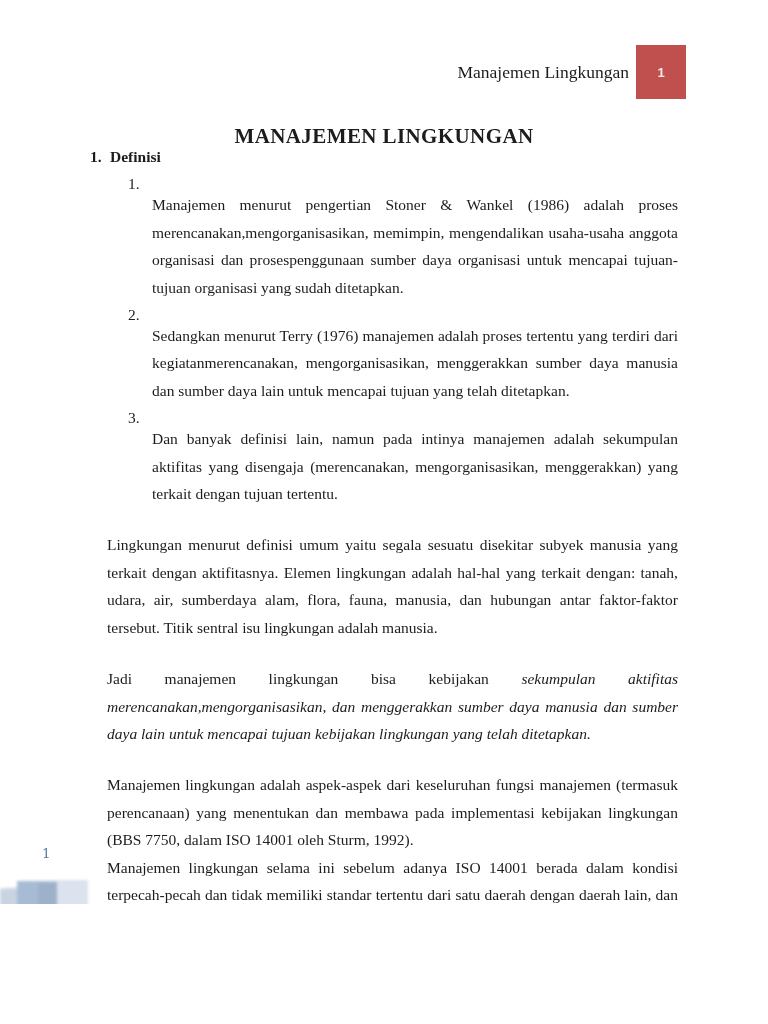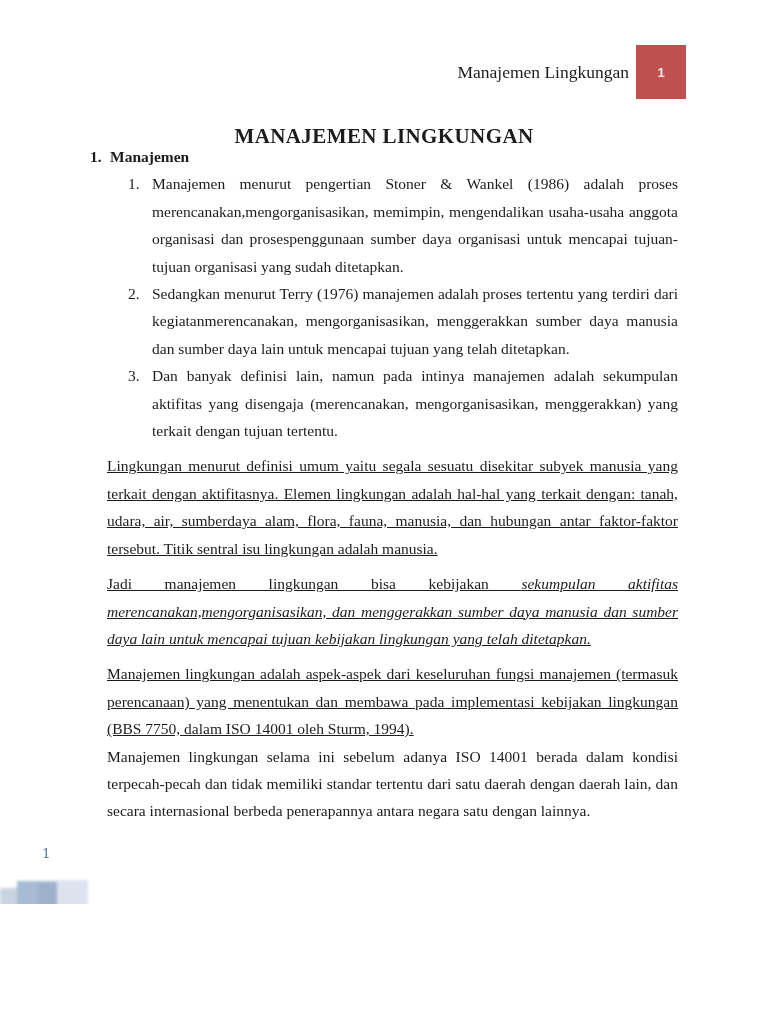--- a/index.html
+++ b/index.html
@@ -61,26 +61,26 @@
     font-size: 15.5px;
     line-height: 27.4px;
   }
   .section-heading { display: flex; font-weight: bold; }
   .section-number { width: 20px; flex-shrink: 0; }
 
   .para {
     margin: 0 0 0 17px;
     text-align: justify;
   }
-  .gap-before { margin-top: 8px; text-decoration: underline; }
+  .gap-before { margin-top: 24px; }
 
   .def-list { margin-left: 38px; }
   .def-item { display: flex; }
   .def-num { width: 24px; flex-shrink: 0; }
-  .def-text { flex: 1; text-align: justify; }
+  .def-text { flex: 1; text-align: justify; margin-top: 21px; }
 
   .italic { font-style: italic; }
 
   
   .margin-page-number {
     position: absolute;
     left: 42px;
     top: 845px;
     font-size: 13.5px;
     color: #5b7ca4;
@@ -140,21 +140,21 @@
     <span class="running-title">Manajemen Lingkungan</span>
     <span class="page-badge">1</span>
   </div>
 
   <h1 class="doc-title">MANAJEMEN LINGKUNGAN</h1>
 
   <div class="content">
 
     <div class="section-heading">
       <span class="section-number">1.</span>
-      <span>Manajemen</span>
+      <span>Definisi</span>
     </div>
 
 
     <div class="def-list">
       <div class="def-item">
         <span class="def-num">1.</span>
         <span class="def-text">Manajemen menurut pengertian Stoner &amp; Wankel (1986) adalah proses merencanakan,mengorganisasikan, memimpin, mengendalikan usaha-usaha anggota organisasi dan prosespenggunaan sumber daya organisasi untuk mencapai tujuan-tujuan organisasi yang sudah ditetapkan.</span>
       </div>
       <div class="def-item">
         <span class="def-num">2.</span>
@@ -163,21 +163,21 @@
       <div class="def-item">
         <span class="def-num">3.</span>
         <span class="def-text">Dan banyak definisi lain, namun pada intinya manajemen adalah sekumpulan aktifitas yang disengaja (merencanakan, mengorganisasikan, menggerakkan) yang terkait dengan tujuan tertentu.</span>
       </div>
     </div>
 
     <p class="para gap-before">Lingkungan menurut definisi umum yaitu segala sesuatu disekitar subyek manusia yang terkait dengan aktifitasnya. Elemen lingkungan adalah hal-hal yang terkait dengan: tanah, udara, air, sumberdaya alam, flora, fauna, manusia, dan hubungan antar faktor-faktor tersebut. Titik sentral isu lingkungan adalah manusia.</p>
 
     <p class="para gap-before"><span>Jadi manajemen lingkungan bisa kebijakan </span><span class="italic">sekumpulan aktifitas merencanakan,mengorganisasikan, dan menggerakkan sumber daya manusia dan sumber daya lain untuk mencapai tujuan kebijakan lingkungan yang telah ditetapkan.</span></p>
 
-    <p class="para gap-before">Manajemen lingkungan adalah aspek-aspek dari keseluruhan fungsi manajemen (termasuk perencanaan) yang menentukan dan membawa pada implementasi kebijakan lingkungan (BBS 7750, dalam ISO 14001 oleh Sturm, 1994).</p>
+    <p class="para gap-before">Manajemen lingkungan adalah aspek-aspek dari keseluruhan fungsi manajemen (termasuk perencanaan) yang menentukan dan membawa pada implementasi kebijakan lingkungan (BBS 7750, dalam ISO 14001 oleh Sturm, 1992).</p>
 
     <p class="para">Manajemen lingkungan selama ini sebelum adanya ISO 14001 berada dalam kondisi terpecah-pecah dan tidak memiliki standar tertentu dari satu daerah dengan daerah lain, dan secara internasional berbeda penerapannya antara negara satu dengan lainnya.</p>
 
   </div>
 
   <div class="margin-page-number">1</div>
 
   <div class="thumb">
     <div class="t1"></div>
     <div class="t2"></div>

